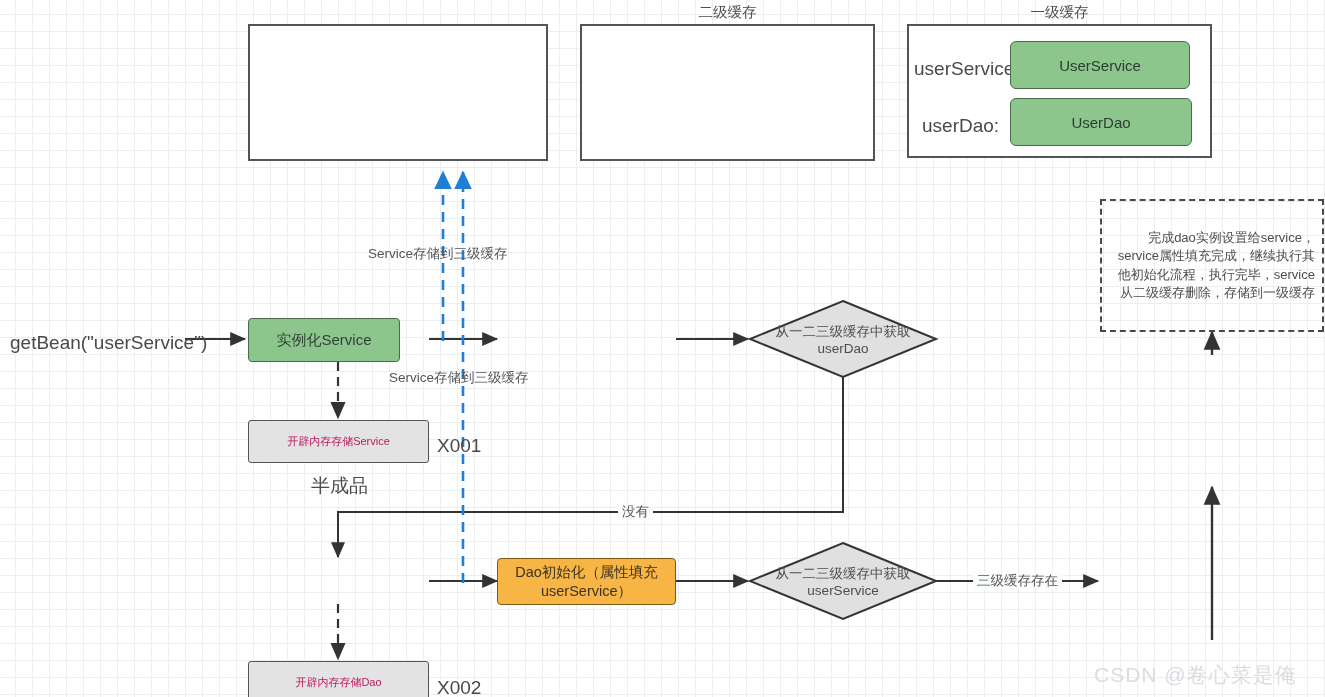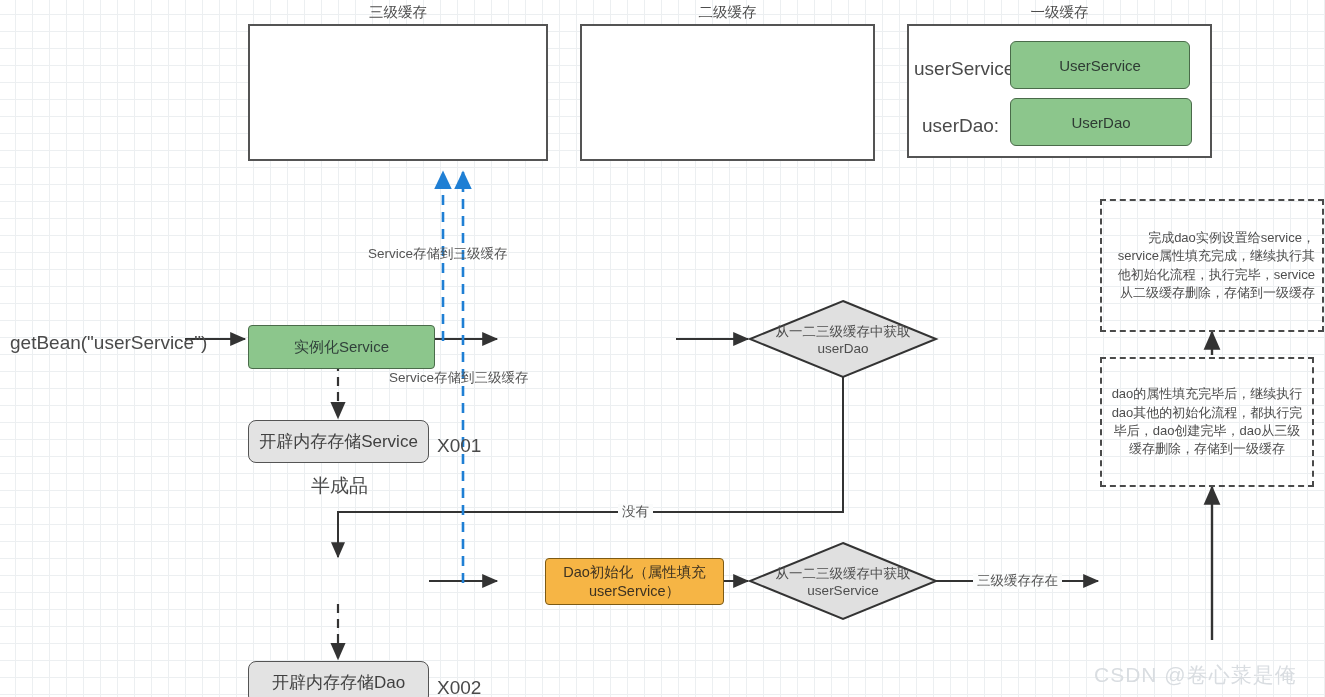--- a/index.html
+++ b/index.html
@@ -31,22 +31,22 @@
   }
   .green{
     background:#8cc68c;border:1.6px solid #4a6b4a;border-radius:4px;
     color:#30403a;font-size:15px;line-height:1.25;
   }
   .orange{
     background:#f6b545;border:1.6px solid #7d5a14;border-radius:4px;
     color:#3d3221;font-size:14.5px;line-height:1.25;
   }
   .grey{
-    background:#e3e3e3;border:1.6px solid #545454;border-radius:8px;
-    color:#404040;font-size:17px;line-height:1.25;
+    background:#e3e3e3;border:1.6px solid #545454;border-radius:3px;
+    color:#be185d;font-size:11px;line-height:1.25;
   }
   .innergreen{
     background:#8cc68c;border:1.6px solid #4a6b4a;border-radius:6px;
     color:#2e3b33;font-size:15px;
   }
   .plaintext{
     position:absolute;color:#4a4a4a;font-size:19px;white-space:nowrap;line-height:1.3;
   }
   .edgelabel{
     position:absolute;color:#545454;font-size:13.5px;white-space:nowrap;
@@ -106,66 +106,64 @@
     <line x1="1212" y1="355" x2="1212" y2="332" stroke="#333" stroke-width="2.4" marker-end="url(#arrowBlack)"></line>
 
     <line x1="443" y1="341" x2="443" y2="172" stroke="#1f7fd4" stroke-width="2.6" stroke-dasharray="10,7" marker-end="url(#arrowBlue)"></line>
     <line x1="463" y1="583" x2="463" y2="172" stroke="#1f7fd4" stroke-width="2.6" stroke-dasharray="10,7" marker-end="url(#arrowBlue)"></line>
 
     <polygon points="843,301 936,339 843,377 750,339" fill="#e0e0e0" stroke="#333" stroke-width="2"></polygon>
 
     <polygon points="843,543 936,581 843,619 750,581" fill="#e0e0e0" stroke="#333" stroke-width="2"></polygon>
   </svg>
 
-  <div class="cachelabel" style="left:248px;top:3px;width:300px;">三级缓存</div>
   <div class="cachebox" style="left:248px;top:24px;width:300px;height:137px;"></div>
 
   <div class="cachelabel" style="left:580px;top:3px;width:295px;">二级缓存</div>
   <div class="cachebox" style="left:580px;top:24px;width:295px;height:137px;"></div>
 
   <div class="cachelabel" style="left:907px;top:3px;width:305px;">一级缓存</div>
   <div class="cachebox" style="left:907px;top:24px;width:305px;height:134px;"></div>
 
   <div class="plaintext" style="left:914px;top:57px;">userService:</div>
   <div class="node innergreen" style="left:1010px;top:41px;width:180px;height:48px;">UserService</div>
 
   <div class="plaintext" style="left:922px;top:114px;">userDao:</div>
   <div class="node innergreen" style="left:1010px;top:98px;width:182px;height:48px;">UserDao</div>
 
   <div class="plaintext" style="left:10px;top:331px;">getBean("userService")</div>
 
-  <div class="node green" style="left:248px;top:325px;width:187px;height:44px;">实例化Service</div>
+  <div class="node green" style="left:248px;top:318px;width:152px;height:44px;">实例化Service</div>
 
   <div class="node grey" style="left:248px;top:420px;width:181px;height:43px;">开辟内存存储Service</div>
   <div class="plaintext" style="left:437px;top:434px;">X001</div>
   <div class="plaintext" style="left:311px;top:474px;">半成品</div>
 
 
   <div class="diamondtext" style="left:743px;top:324px;width:200px;">
     <div>从一二三级缓存中获取</div>
     <div>userDao</div>
   </div>
 
 
   <div class="node grey" style="left:248px;top:661px;width:181px;height:43px;">开辟内存存储Dao</div>
   <div class="plaintext" style="left:437px;top:676px;">X002</div>
 
-  <div class="node orange" style="left:497px;top:558px;width:179px;height:47px;flex-direction:column;margin-left:48px;">
+  <div class="node orange" style="left:497px;top:558px;width:179px;height:47px;flex-direction:column;">
     <span>Dao初始化（属性填充</span>
     <span>userService）</span>
   </div>
 
   <div class="diamondtext" style="left:743px;top:566px;width:200px;">
     <div>从一二三级缓存中获取</div>
     <div>userService</div>
   </div>
 
   <div class="edgelabel" style="left:368px;top:246px;">Service存储到三级缓存</div>
   <div class="edgelabel" style="left:389px;top:370px;">Service存储到三级缓存</div>
   <div class="edgelabel" style="left:618px;top:504px;background:#fbfcfc;padding:0 4px;text-align:right;">没有</div>
   <div class="edgelabel" style="left:973px;top:573px;background:#fbfcfc;padding:0 4px;">三级缓存存在</div>
 
   <div class="note" style="left:1100px;top:199px;width:224px;height:133px;text-align:right;">完成dao实例设置给service，service属性填充完成，继续执行其他初始化流程，执行完毕，service从二级缓存删除，存储到一级缓存</div>
-  <div class="note" style="left:1100px;top:357px;width:214px;height:130px;">dao的属性填充完毕后，继续执行dao其他的初始化流程，都执行完毕后，dao创建完毕，dao从三级缓存删除，存储到一级缓存</div>
 
   <div class="watermark" style="left:1094px;top:661px;">CSDN @卷心菜是俺</div>
 
 </div>
 
 </body></html>

